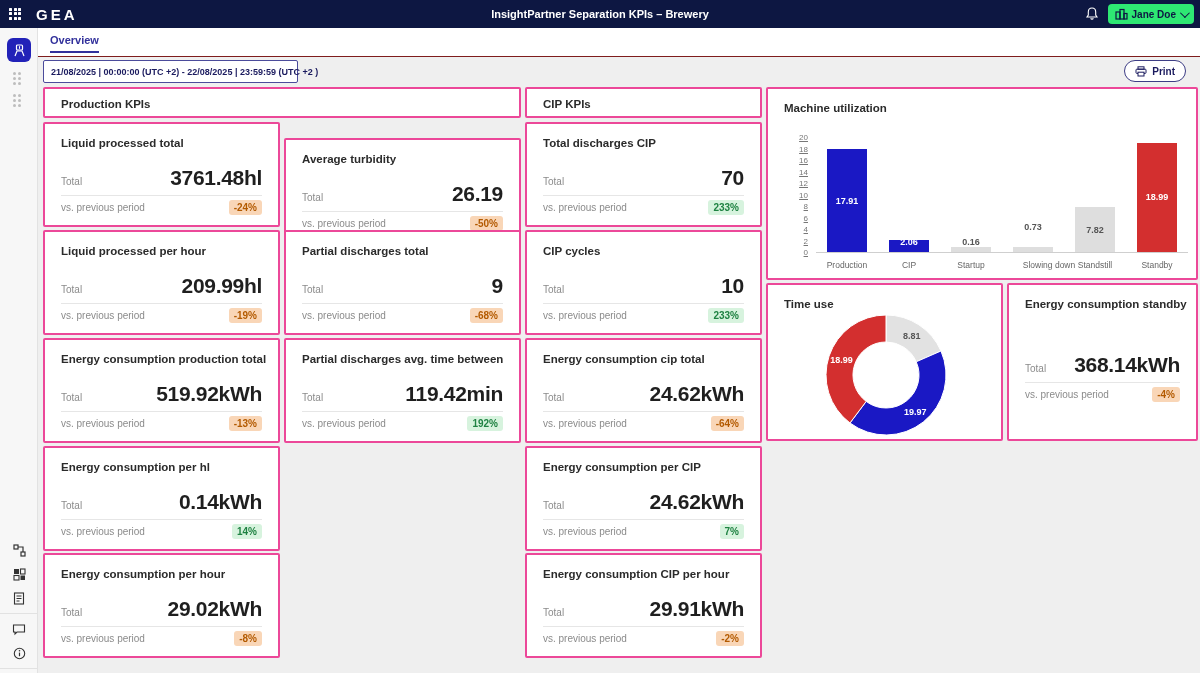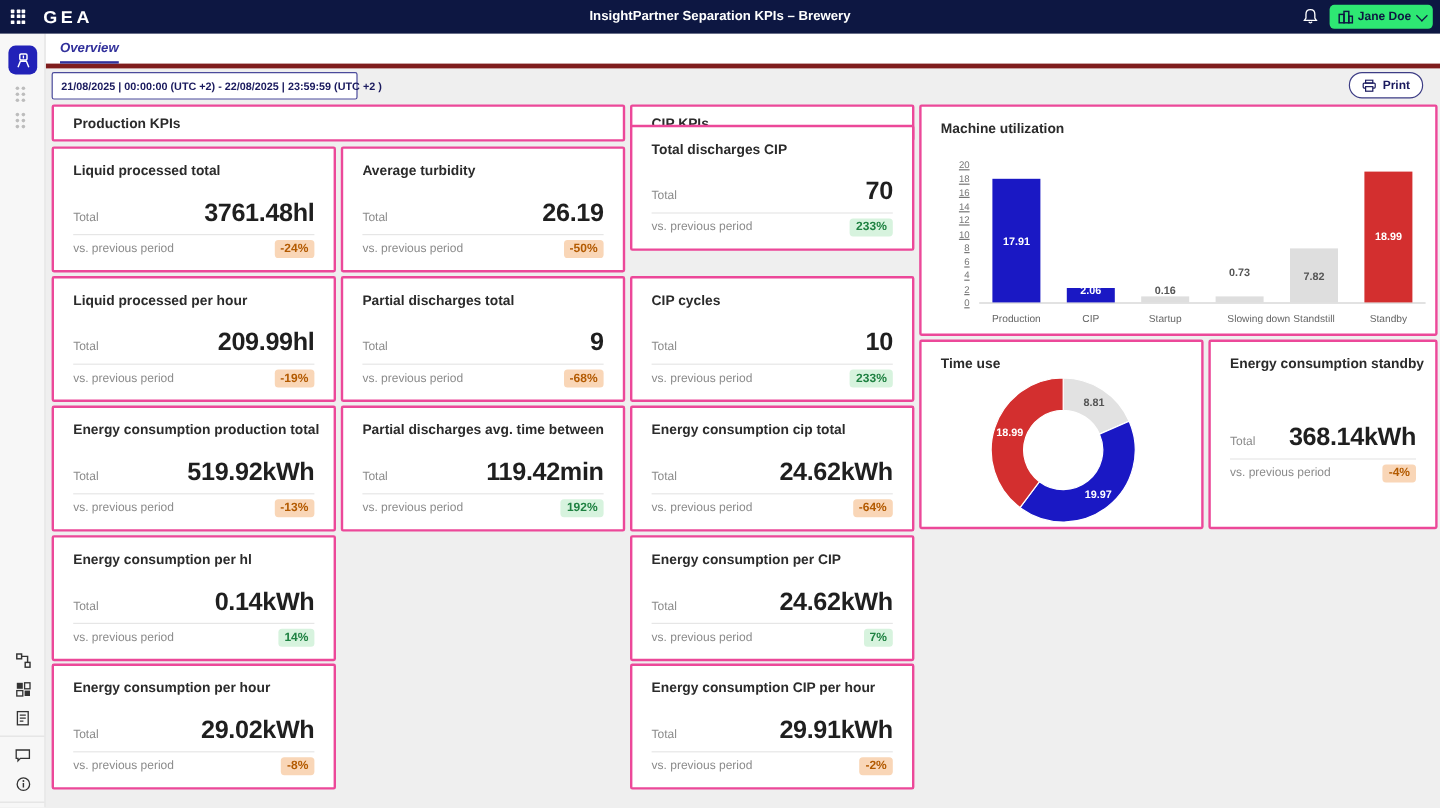--- a/index.html
+++ b/index.html
@@ -22,21 +22,21 @@
   
   .sidebar { position:absolute; left:0; top:28px; width:38px; height:645px; background:#f7f7f7; border-right:1px solid #e2e2e2; z-index:20; }
   .side-app { position:absolute; left:7px; top:10px; width:24px; height:24px; background:#2222b8; border-radius:6px; display:flex; align-items:center; justify-content:center; cursor:pointer; }
   .grip { position:absolute; left:13px; display:grid; grid-template-columns:repeat(2,3px); gap:2px; }
   .grip i { width:3px; height:3px; background:#bdbdbd; border-radius:50%; }
   .side-bottom { position:absolute; left:0; bottom:0; width:100%; }
   .side-ico { width:38px; height:24px; display:flex; align-items:center; justify-content:center; cursor:pointer; }
   .side-div { border-top:1px solid #e2e2e2; margin:3px 0; }
 
   
-  .tabbar { position:absolute; left:38px; top:28px; width:1162px; height:29px; background:#fff; border-bottom:4px solid #7f1d1d; z-index:10;font-style:italic; }
+  .tabbar { position:absolute; left:38px; top:28px; width:1162px; height:29px; background:#fff; border-bottom:1px solid #7f1d1d; z-index:10; }
   .tab { position:absolute; left:12px; top:6px; font-size:11px; font-weight:700; color:#31309b; padding-bottom:5px; border-bottom:2px solid #31309b; cursor:pointer; }
   .toolbar { position:absolute; left:38px; top:57px; width:1162px; height:30px; }
   .datebox { position:absolute; left:5px; top:3px; width:255px; height:23px; background:#fff; border:1.6px solid #4b4b9b; border-radius:2px; display:flex; align-items:center; padding:0 7px; gap:6px; cursor:pointer; }
   .datebox .dtext { font-size:9px; font-weight:700; color:#1a1a5e; white-space:nowrap; }
   .print-btn { position:absolute; right:14px; top:3px; height:22px; background:#fff; border:1.5px solid #3d3d85; border-radius:11px; display:flex; align-items:center; gap:5px; padding:0 10px; cursor:pointer; }
   .print-btn .ptext { font-size:10px; font-weight:700; color:#1a1a5e; }
 
   
   .card { position:absolute; background:#fff; border:2px solid #ec4899; border-radius:2px; }
   .sec-title { font-size:11.5px; font-weight:700; color:#2b2b2b; padding:9px 16px; }
@@ -242,21 +242,21 @@
         <div class="kpi-title">Energy consumption per hour</div>
         <div class="kpi-valrow" style="top: 42px;">
           <span class="kpi-total">Total</span>
           <span class="kpi-value">29.02kWh</span>
         </div>
         <div class="kpi-vsrow" style="top: 76px;">
           <span class="kpi-vs">vs. previous period</span>
           <span class="badge neg">-8%</span>
         </div>
       </div>
-      <div class="card" style="left: 284px; top: 122px; width: 237px; height: 105px;">
+      <div class="card" style="left: 284px; top: 138px; width: 237px; height: 105px;">
         <div class="kpi-title">Average turbidity</div>
         <div class="kpi-valrow" style="top: 42px;">
           <span class="kpi-total">Total</span>
           <span class="kpi-value">26.19</span>
         </div>
         <div class="kpi-vsrow" style="top: 76px;">
           <span class="kpi-vs">vs. previous period</span>
           <span class="badge neg">-50%</span>
         </div>
       </div>
@@ -275,21 +275,21 @@
         <div class="kpi-title">Partial discharges avg. time between</div>
         <div class="kpi-valrow" style="top: 42px;">
           <span class="kpi-total">Total</span>
           <span class="kpi-value">119.42min</span>
         </div>
         <div class="kpi-vsrow" style="top: 76px;">
           <span class="kpi-vs">vs. previous period</span>
           <span class="badge pos">192%</span>
         </div>
       </div>
-      <div class="card" style="left: 525px; top: 104px; width: 237px; height: 105px;">
+      <div class="card" style="left: 525px; top: 122px; width: 237px; height: 105px;">
         <div class="kpi-title">Total discharges CIP</div>
         <div class="kpi-valrow" style="top: 42px;">
           <span class="kpi-total">Total</span>
           <span class="kpi-value">70</span>
         </div>
         <div class="kpi-vsrow" style="top: 76px;">
           <span class="kpi-vs">vs. previous period</span>
           <span class="badge pos">233%</span>
         </div>
       </div>

